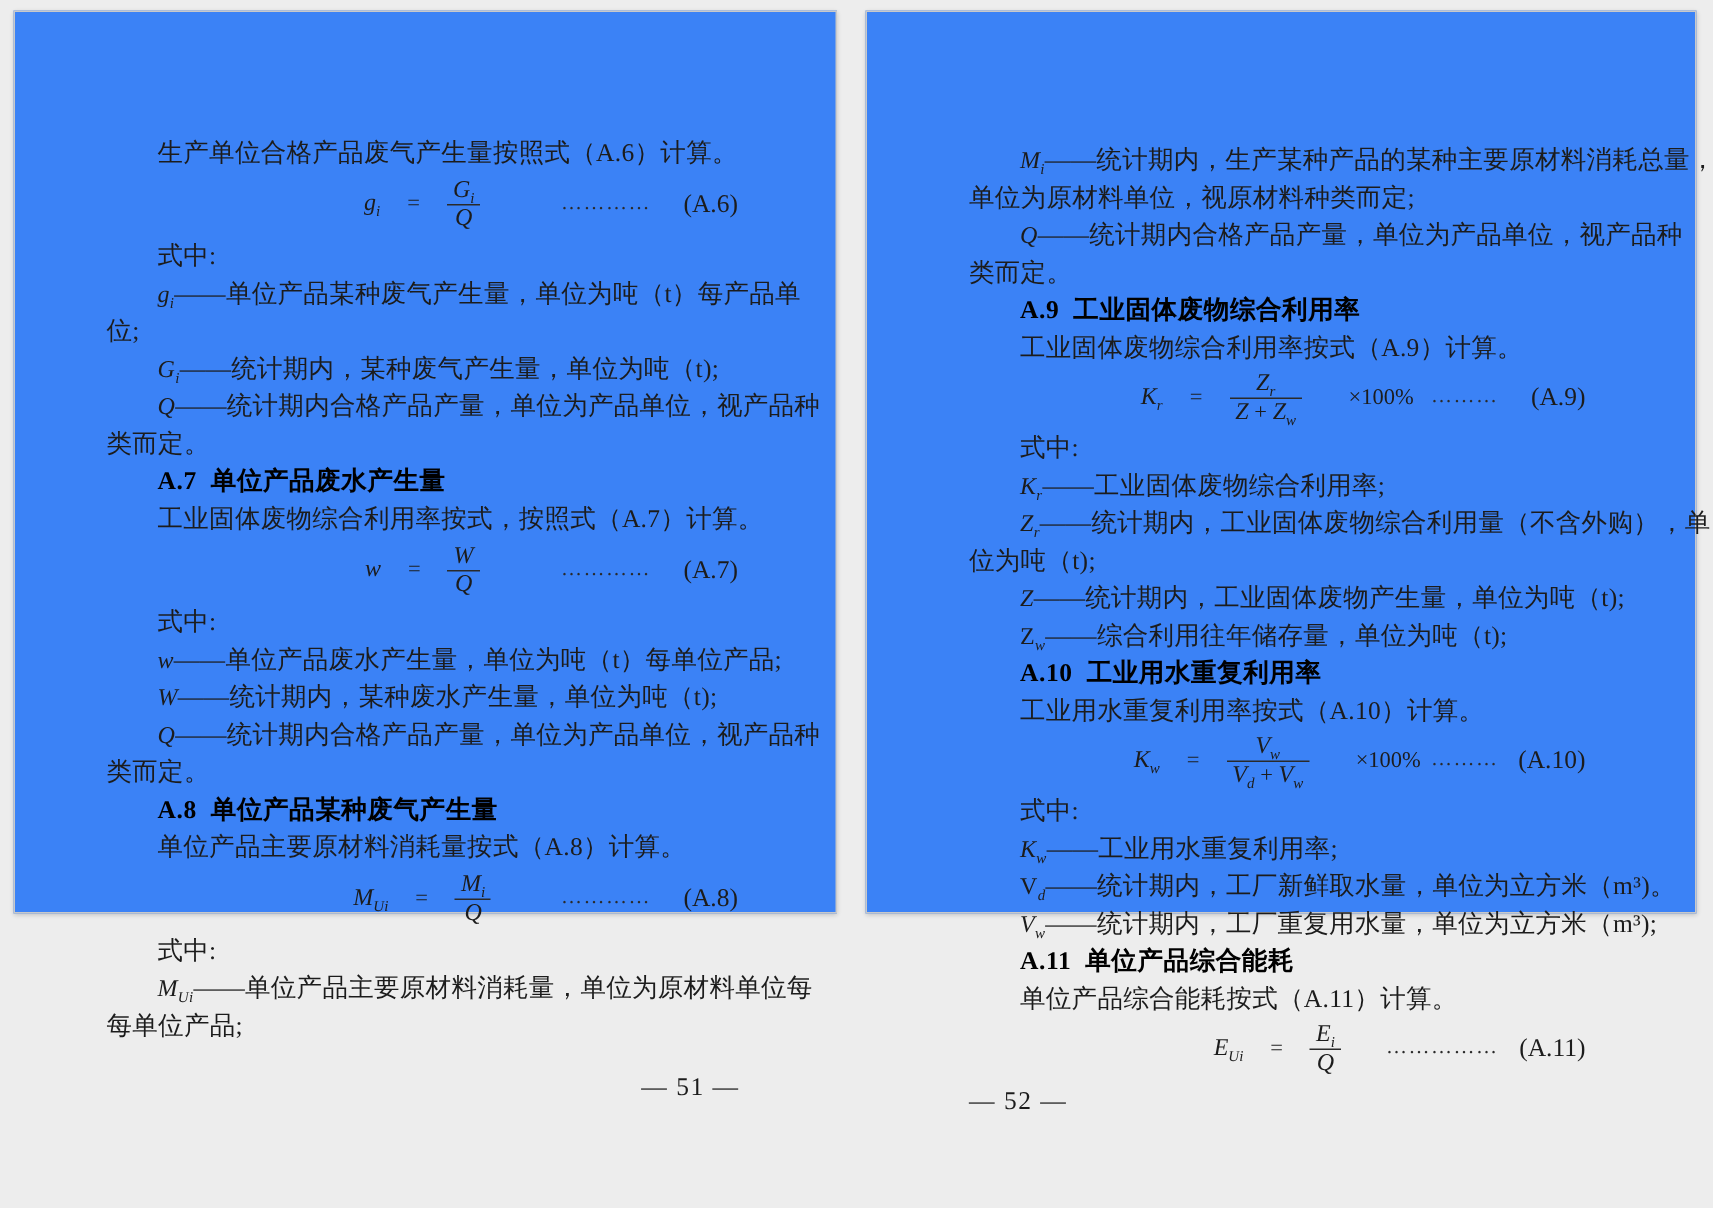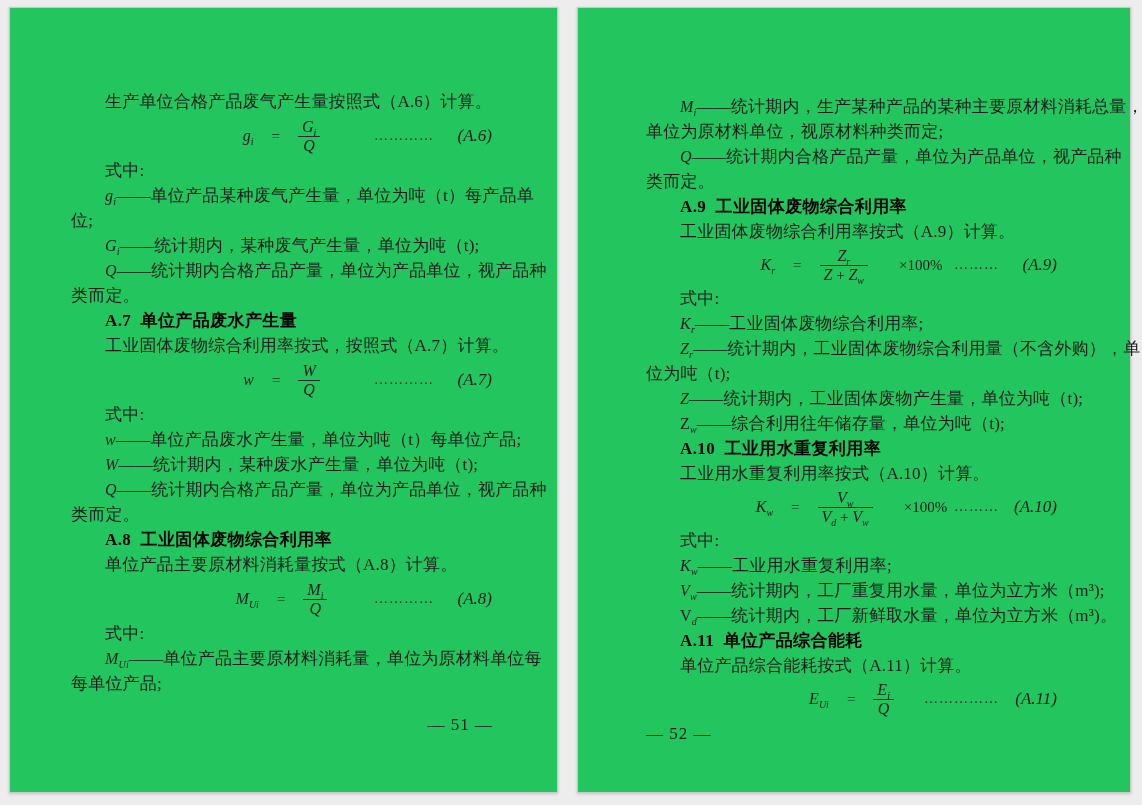--- a/index.html
+++ b/index.html
@@ -7,22 +7,22 @@
     width: 1142px; height: 805px;
     background: #ededed;
     font-family: "Liberation Serif", serif;
     color: #1c1c1c;
     overflow: hidden;
     position: relative;
   }
   .page {
     position: absolute;
     top: 7px;
-    height: 786px;
-    background: #22c55e;
+    height: 602px;
+    background: #3b82f6;
     border: 1px solid #c9c9c9;
     box-shadow: 0 1px 3px rgba(0,0,0,0.18);
     box-sizing: border-box;
   }
   .page1 { left: 9px;   width: 549px; --lh: 25px; --fh: 44px; --pt: 81px; --pl: 61px; --pr: 65px; }
   .page2 { left: 577px; width: 554px; --lh: 25px; --fh: 42px; --pt: 86px; --pl: 68px; --pr: 73px; }
   .content {
     position: absolute;
     left: 0; right: 0; top: 0;
     padding: var(--pt) var(--pr) 0 var(--pl);
@@ -58,21 +58,20 @@
   .f-times { font-size: 15px; margin-left: 18px; }
   .f-dots {
     position: absolute; right: 58px; top: 50%;
     transform: translateY(-50%);
     font-size: 14px; letter-spacing: 1px; color: #2a2a2a; white-space: pre;
   }
   .f-label {
     position: absolute; right: 0; top: 50%;
     transform: translateY(-50%);
     font-size: 17px;
-    font-style: italic;
   }
   .page-number {
     position: absolute;
     font-size: 17px;
     letter-spacing: 1px;
     color: #1c1c1c;
     white-space: pre;
     text-align: right;
   }
   .page1 .page-number { top: 707px; right: 64px; }
@@ -100,21 +99,21 @@
       <div class="f-line">
         <span class="f-math"><span class="var">w</span><span class="f-eq">=</span><span class="frac"><span class="num"><span class="var">W</span></span><span class="den"><span class="var">Q</span></span></span></span>
         <span class="f-dots">…………</span>
         <span class="f-label">(A.7)</span>
       </div>
       <div class="line indent"><span class="txt">式中:</span></div>
       <div class="line indent"><span class="var">w</span><span class="txt">——单位产品废水产生量，单位为吨（t）每单位产品;</span></div>
       <div class="line indent"><span class="var">W</span><span class="txt">——统计期内，某种废水产生量，单位为吨（t);</span></div>
       <div class="line indent"><span class="var">Q</span><span class="txt">——统计期内合格产品产量，单位为产品单位，视产品种</span></div>
       <div class="line"><span class="txt">类而定。</span></div>
-      <div class="line indent heading"><span class="txt">A.8  工业固体废物综合利用率</span></div>
+      <div class="line indent heading"><span class="txt">A.8  单位产品某种废气产生量</span></div>
       <div class="line indent"><span class="txt">单位产品主要原材料消耗量按式（A.8）计算。</span></div>
       <div class="f-line">
         <span class="f-math"><span class="var">M<sub>Ui</sub></span><span class="f-eq">=</span><span class="frac"><span class="num"><span class="var">M<sub>i</sub></span></span><span class="den"><span class="var">Q</span></span></span></span>
         <span class="f-dots">…………</span>
         <span class="f-label">(A.8)</span>
       </div>
       <div class="line indent"><span class="txt">式中:</span></div>
       <div class="line indent"><span class="var">M<sub>Ui</sub></span><span class="txt">——单位产品主要原材料消耗量，单位为原材料单位每</span></div>
       <div class="line"><span class="txt">每单位产品;</span></div>
     </div>
@@ -142,22 +141,22 @@
       <div class="line indent"><span class="var upright">Z<sub>w</sub></span><span class="txt">——综合利用往年储存量，单位为吨（t);</span></div>
       <div class="line indent heading"><span class="txt">A.10  工业用水重复利用率</span></div>
       <div class="line indent"><span class="txt">工业用水重复利用率按式（A.10）计算。</span></div>
       <div class="f-line">
         <span class="f-math"><span class="var">K<sub>w</sub></span><span class="f-eq">=</span><span class="frac"><span class="num"><span class="var">V<sub>w</sub></span></span><span class="den"><span class="var">V<sub>d</sub></span><span class="txt"> + </span><span class="var">V<sub>w</sub></span></span></span><span class="f-times">×100%</span></span>
         <span class="f-dots">………</span>
         <span class="f-label">(A.10)</span>
       </div>
       <div class="line indent"><span class="txt">式中:</span></div>
       <div class="line indent"><span class="var">K<sub>w</sub></span><span class="txt">——工业用水重复利用率;</span></div>
+      <div class="line indent"><span class="var upright">V<sub>d</sub></span><span class="txt">——统计期内，工厂新鲜取水量，单位为立方米（m³)。</span></div>
       <div class="line indent"><span class="var">V<sub>w</sub></span><span class="txt">——统计期内，工厂重复用水量，单位为立方米（m³);</span></div>
-      <div class="line indent"><span class="var upright">V<sub>d</sub></span><span class="txt">——统计期内，工厂新鲜取水量，单位为立方米（m³)。</span></div>
       <div class="line indent heading"><span class="txt">A.11  单位产品综合能耗</span></div>
       <div class="line indent"><span class="txt">单位产品综合能耗按式（A.11）计算。</span></div>
       <div class="f-line">
         <span class="f-math"><span class="var">E<sub>Ui</sub></span><span class="f-eq">=</span><span class="frac"><span class="num"><span class="var">E<sub>i</sub></span></span><span class="den"><span class="var">Q</span></span></span></span>
         <span class="f-dots">……………</span>
         <span class="f-label">(A.11)</span>
       </div>
     </div>
   <div class="page-number">— 52 —</div>
 </div>

